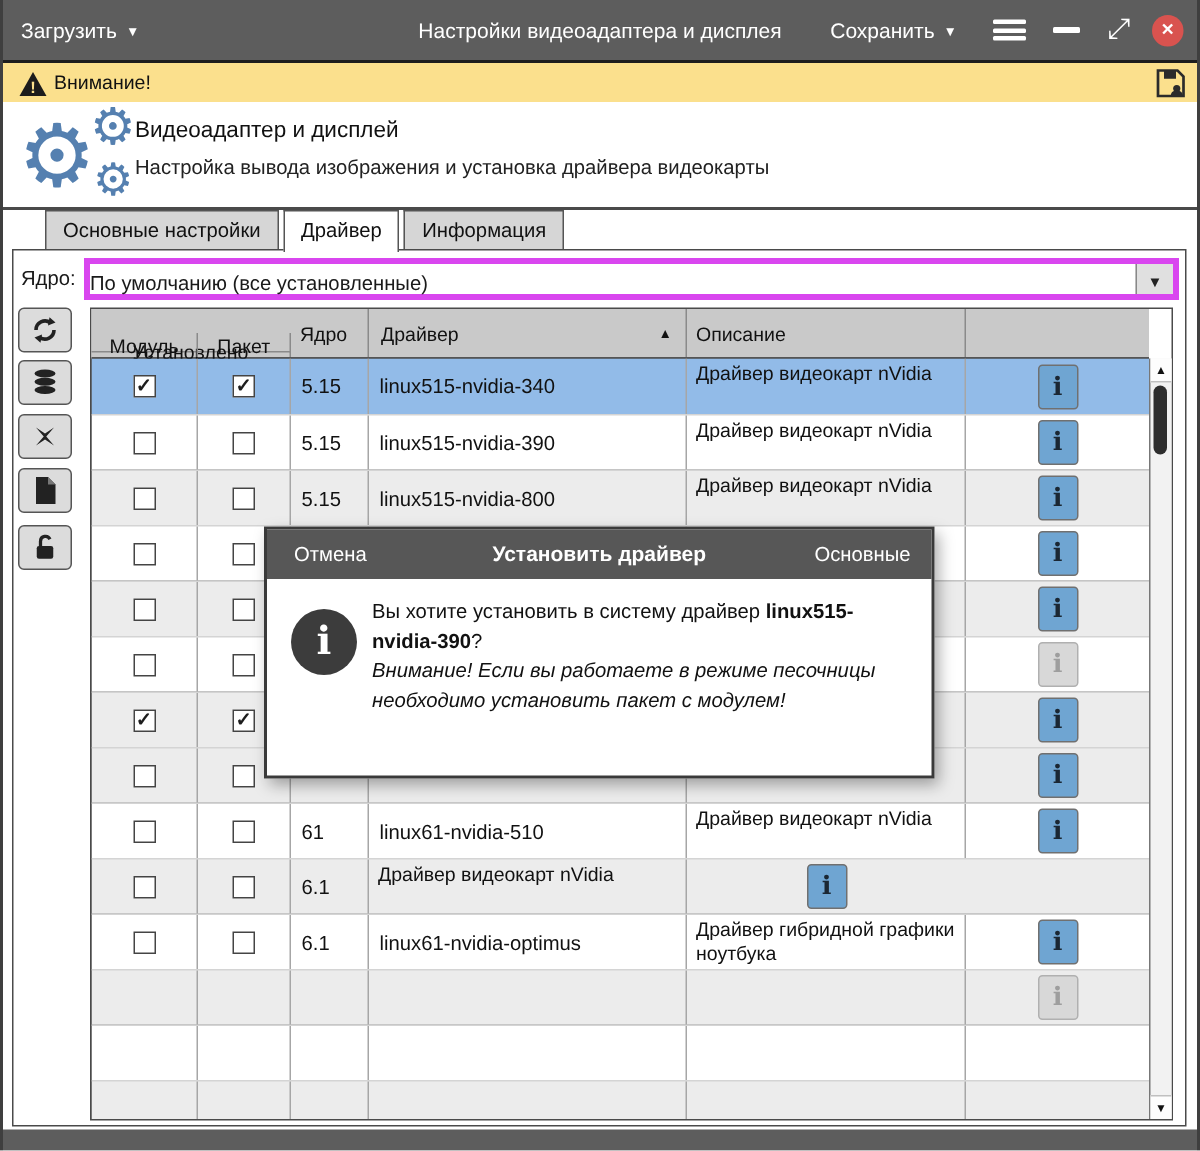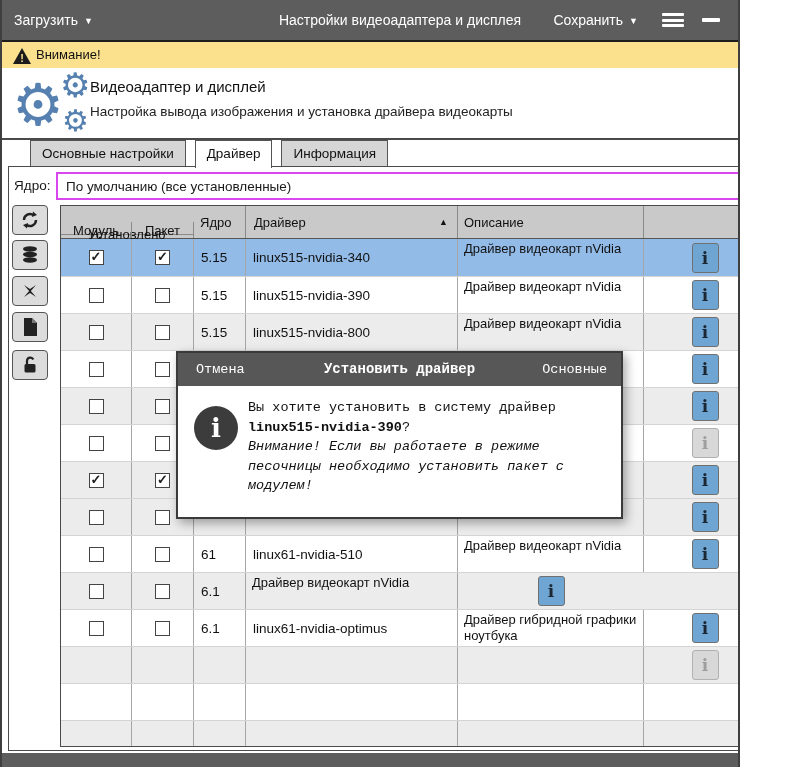--- a/index.html
+++ b/index.html
@@ -1,16 +1,16 @@
 <!DOCTYPE html>
 <html><head>
 <meta charset="utf-8">
 <style>
   html,body{margin:0;padding:0;background:#fff;}
-  .window{position:relative;width:740px;height:767px;background:#fff;overflow:hidden;
+  .window{position:relative;width:800px;height:767px;background:#fff;overflow:hidden;
           font-family:"Liberation Sans",sans-serif;color:#1a1a1a;}
   .edge{position:absolute;top:0;bottom:0;width:2px;background:#3f3f3f;z-index:80;}
   .edge-l{left:0}.edge-r{right:0}
 
   
   .titlebar{position:absolute;left:0;top:0;width:800px;height:40px;background:#5d5d5d;color:#fff;z-index:70;}
   .tb-menu{position:absolute;top:0;height:40px;line-height:40px;font-size:14px;cursor:default;}
   .tb-load{left:14px}
   .tb-save{right:162px}
   .caret{display:inline-block;font-size:9px;margin-left:6px;transform:translateY(-1px);}
@@ -34,32 +34,32 @@
   
   .appheader{position:absolute;left:2px;top:68px;width:796px;height:72px;background:#fff;border-bottom:2px solid #4a4a4a;box-sizing:border-box;}
   .gear{position:absolute;color:#5580b0;line-height:1;}
   .gear-big{left:10px;top:8px;font-size:58px;}
   .gear-sm1{left:58px;top:0px;font-size:34px;}
   .gear-sm2{left:60px;top:38px;font-size:30px;}
   .ah-title{position:absolute;left:88px;top:10px;font-size:15px;font-weight:normal;color:#111;}
   .ah-sub{position:absolute;left:88px;top:36px;font-size:13.5px;color:#222;}
 
   
-  .tabs{position:absolute;left:30px;top:140px;z-index:10;display:flex;gap:9px;}
+  .tabs{position:absolute;left:30px;top:140px;z-index:10;display:flex;gap:3px;}
   .tab{height:26px;line-height:25px;padding:0 11px;font-size:13.5px;background:#d6d6d6;
        border:1px solid #555;border-bottom:none;box-sizing:border-box;color:#111;}
   .tab.active{background:#fff;height:28px;font-weight:normal;}
 
   
   .panel{position:absolute;left:8px;top:166px;width:783px;height:585px;border:1px solid #4a4a4a;
          box-sizing:border-box;background:#fff;z-index:5;}
 
   .kern-label{position:absolute;left:14px;top:172px;height:28px;line-height:28px;font-size:13.5px;z-index:6;}
-  .combo{position:absolute;left:56px;top:172px;width:730px;height:28px;border:2px solid #d946ef;background:#fff;
-         box-sizing:border-box;font-size:13.5px;line-height:26px;padding-left:8px;z-index:6;}
+  .combo{position:absolute;left:56px;top:172px;width:730px;height:28px;border:4px solid #d946ef;background:#fff;
+         box-sizing:border-box;font-size:13.5px;line-height:26px;z-index:6;}
   .combo-btn{position:absolute;right:0;top:0;bottom:0;width:24px;background:#e0e0e0;border-left:1px solid #888;
              text-align:center;color:#222;font-size:10px;line-height:26px;}
   .combo-btn::after{content:"▼";}
 
   
   .tbtn{position:absolute;left:12px;width:36px;height:30px;background:#dcdcdc;border:1px solid #555;
         border-radius:4px;box-sizing:border-box;display:flex;align-items:center;justify-content:center;z-index:6;}
   .tbtn svg{display:block;}
 
   
@@ -103,21 +103,21 @@
   
   .vscroll{position:absolute;right:0;top:33px;width:15px;height:507px;background:#f2f2f2;border-left:1px solid #777;box-sizing:border-box;}
   .sb-btn{position:absolute;left:0;width:100%;height:15px;background:#fdfdfd;text-align:center;
           font-size:8px;line-height:15px;color:#111;}
   .sb-up{top:0;border-bottom:1px solid #c0c0c0;}
   .sb-down{bottom:0;border-top:1px solid #c0c0c0;}
   .sb-thumb{position:absolute;left:2px;top:18px;width:9px;height:46px;background:#2e2e2e;border-radius:5px;}
 
   
   .dialog{position:absolute;left:176px;top:351px;width:447px;height:168px;background:#fff;
-          border:2px solid #3a3a3a;box-sizing:border-box;z-index:60;box-shadow:3px 4px 10px rgba(0,0,0,.35);font-family:Liberation Mono, monospace;}
+          border:2px solid #3a3a3a;box-sizing:border-box;z-index:60;box-shadow:3px 4px 10px rgba(0,0,0,.35);}
   .dlg-head{height:33px;background:#575757;color:#fff;position:relative;font-size:13.5px;}
   .dlg-cancel{position:absolute;left:18px;top:0;height:33px;line-height:33px;}
   .dlg-title{position:absolute;left:0;width:100%;text-align:center;height:33px;line-height:33px;font-weight:bold;font-size:14px;}
   .dlg-apply{position:absolute;right:14px;top:0;height:33px;line-height:33px;}
   .dlg-body{display:flex;padding:12px 14px 0 8px;}
   .dlg-icon{flex:0 0 44px;width:44px;height:44px;border-radius:50%;background:#3c3c3c;color:#fff;margin:8px 10px 0 8px;
             display:flex;align-items:center;justify-content:center;
             font-family:"DejaVu Serif",serif;font-weight:bold;font-size:26px;}
   .dlg-icon::after{content:"i";}
   .dlg-text{font-size:13.5px;line-height:19.5px;color:#111;}

